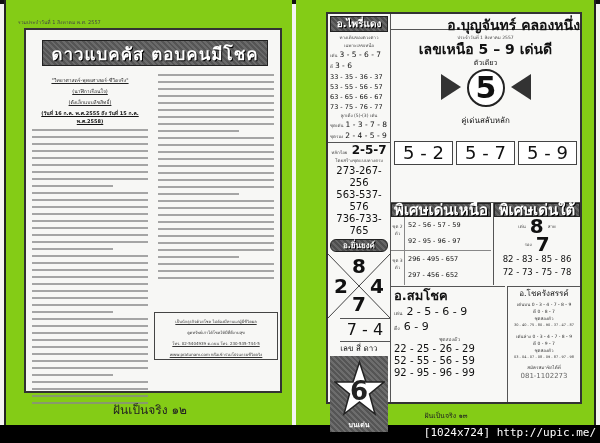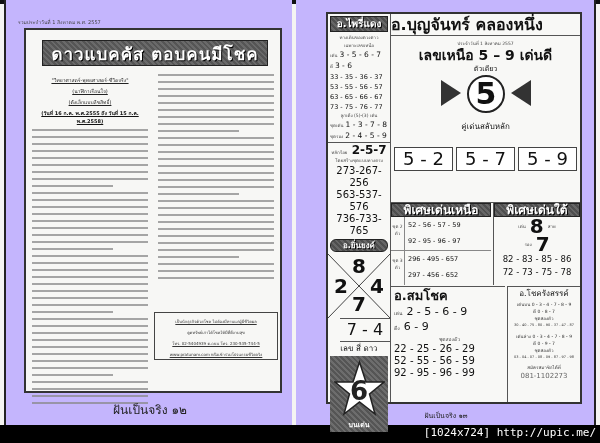--- a/index.html
+++ b/index.html
@@ -1,20 +1,20 @@
 <!DOCTYPE html>
 <html><head>
 <meta charset="utf-8">
 <style>
   * { box-sizing: border-box; margin: 0; padding: 0; }
   html, body { width: 600px; height: 443px; background: #000; overflow: hidden; }
   body { position: relative; font-family: "DejaVu Sans", sans-serif; color: #111; }
 
   .spread { position: absolute; left: 0; top: 0; width: 600px; height: 425px; background: #f4f4f2; }
-  .page { position: absolute; top: 0; height: 425px; background: #c4b5fd; text-decoration: underline; }
+  .page { position: absolute; top: 0; height: 425px; background: #84cc16; text-decoration: underline; }
   .page.left { left: 4px; width: 288px; border-left: 2px solid #222; }
   .page.right { left: 296px; width: 300px; border-right: 2px solid #222; }
   .topline { position: absolute; left: 0; right: 0; top: 0; height: 4px; background: #111; }
 
   .running-head { position: absolute; left: 12px; top: 18px; font-size: 5px; color: #444; }
 
   
   .article-box { position: absolute; left: 18px; top: 28px; width: 258px; height: 365px; border: 2px solid #333; background: #f7f7f5; }
   .banner { position: absolute; left: 16px; top: 10px; width: 226px; height: 26px; background: repeating-linear-gradient(45deg,#555 0 2px,#6a6a6a 2px 4px); border: 1px solid #222; display: flex; align-items: center; justify-content: center; }
   .banner span { color: #fff; font-weight: bold; font-size: 17px; letter-spacing: 1px; text-shadow: 1px 1px 0 #000; font-family: "DejaVu Sans", sans-serif; }
@@ -48,35 +48,35 @@
   .cross svg { position: absolute; left: 0; top: 0; }
   .cross span { position: absolute; font-size: 20px; font-weight: bold; }
   .pair74 { font-size: 16px; text-align: center; border-top: 1px solid #555; border-bottom: 1px solid #555; line-height: 22px; margin-left: 12px; }
   .star-lbl { font-size: 8px; text-align: center; line-height: 14px; }
   .star-box { height: 76px; margin: 0 2px; background: repeating-linear-gradient(45deg,#555 0 2px,#6d6d6d 2px 4px); position: relative; }
   .star-box svg { position: absolute; left: 4px; top: 4px; }
   .star-num { position: absolute; left: 0; right: 0; top: 20px; text-align: center; font-size: 26px; font-weight: bold; color: #222; }
   .star-cap { position: absolute; left: 0; right: 0; bottom: 2px; text-align: center; font-size: 7px; color: #fff; font-weight: bold; }
 
   .main { position: absolute; left: 63px; top: 0; width: 189px; }
-  .main-title { text-align: left; font-size: 16px; font-weight: bold; border-bottom: 1px solid #555; height: 22px; line-height: 22px; }
+  .main-title { text-align: right; font-size: 14px; font-weight: bold; border-bottom: 1px solid #555; height: 16px; line-height: 22px; }
   .main-sub { text-align: center; font-size: 4.5px; color: #444; margin-top: 4px; }
   .main-head { text-align: center; font-size: 14px; font-weight: bold; line-height: 16px; }
   .main-tuadiao { text-align: center; font-size: 7px; }
   .bigfive { position: relative; height: 44px; }
   .circle5 { position: absolute; left: 76px; top: 1px; width: 38px; height: 38px; border: 2px solid #222; border-radius: 50%; text-align: center; font-size: 30px; font-weight: bold; line-height: 34px; background: #fff; }
   .tri { position: absolute; top: 6px; width: 0; height: 0; border-top: 13px solid transparent; border-bottom: 13px solid transparent; }
   .tri.l { left: 50px; border-left: 20px solid #333; }
   .tri.r { left: 120px; border-right: 20px solid #333; }
   .pairs-lbl { text-align: center; font-size: 8px; margin-top: 2px; }
   .pairs { display: flex; justify-content: space-between; padding: 14px 3px 0; }
   .pair-box { border: 1px solid #444; background: #fff; font-size: 18px; width: 59px; text-align: center; line-height: 22px; }
 
   .grid2 { position: absolute; top: 188px; left: 0; width: 189px; height: 82px; border-top: 1px solid #555; }
-  .special-hdr { height: 14px; font-size: 12px; line-height: 12px; }
+  .special-hdr { height: 14px; font-size: 15px; line-height: 12px; }
   .sn { position: absolute; left: 0; top: 0; width: 100px; }
   .sd { position: absolute; left: 102px; top: 0; width: 87px; border-left: 1px solid #555; height: 82px; }
   .sn-row { display: flex; border-bottom: 1px solid #888; height: 34px; }
   .sn-lbl { width: 14px; font-size: 4.5px; text-align: center; border-right: 1px solid #888; padding-top: 6px; line-height: 7px; color: #444; }
   .sn-vals { font-size: 6.5px; padding-left: 3px; line-height: 16px; }
   .sd-big { display: flex; align-items: center; justify-content: center; gap: 4px; height: 18px; }
   .sd-big .lbl { font-size: 4.5px; color: #444; }
   .sd-big .n { font-size: 20px; font-weight: bold; }
   .sd-line { font-size: 8.5px; text-align: center; line-height: 13px; }
 

